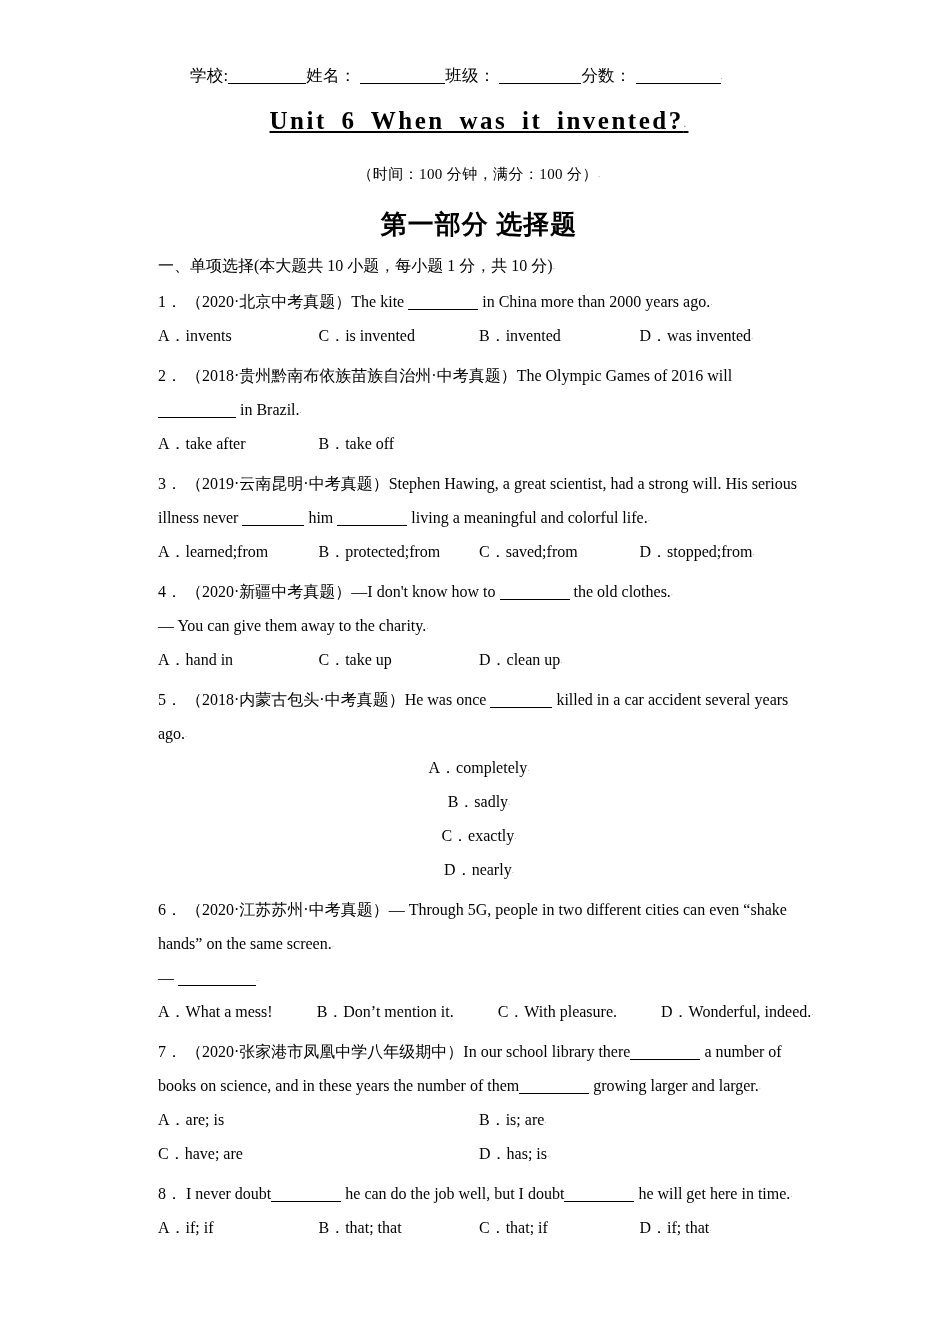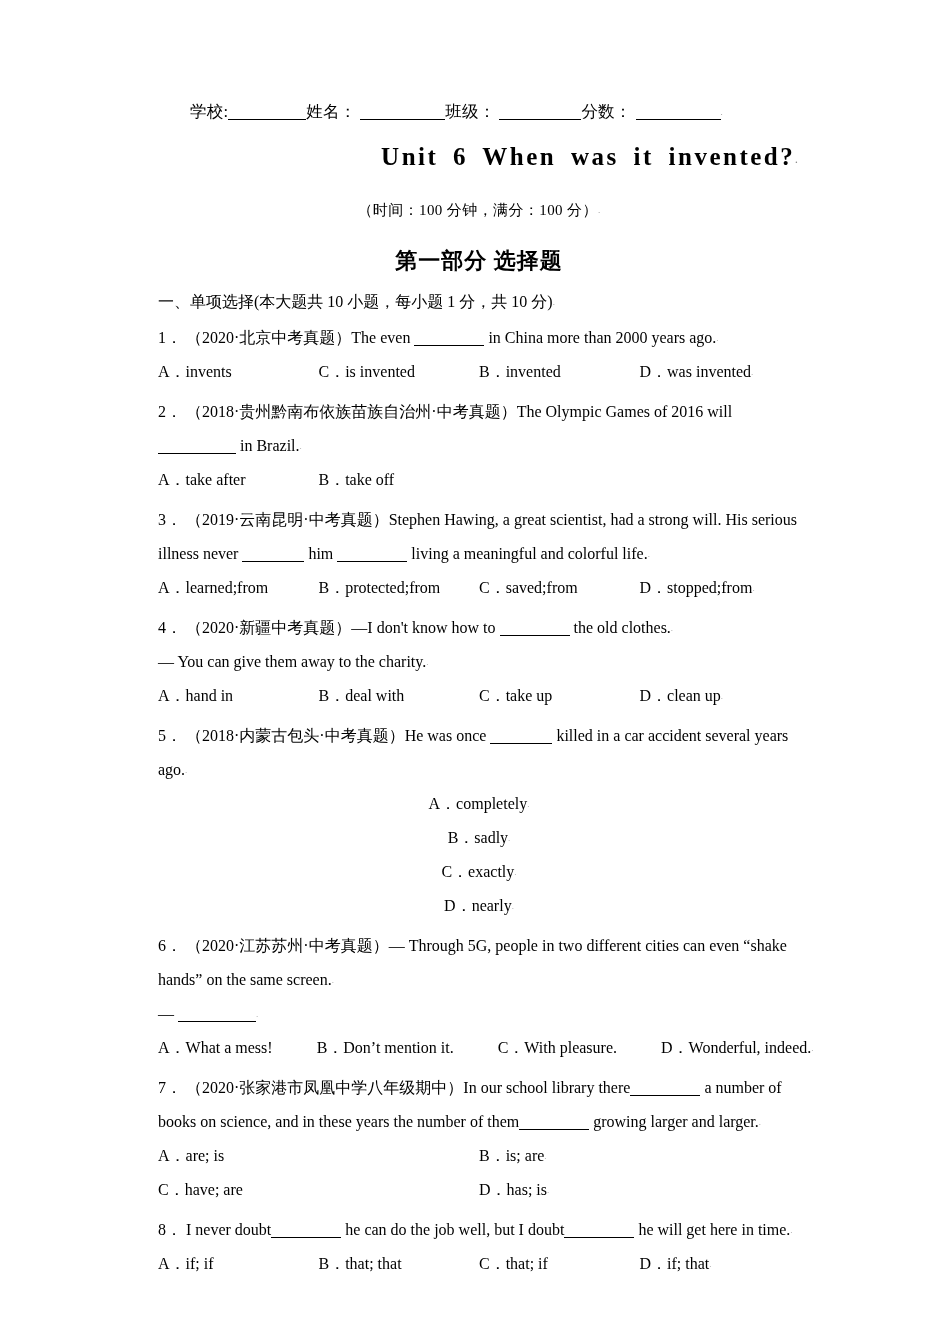--- a/index.html
+++ b/index.html
@@ -11,21 +11,20 @@
     font-family: "Liberation Serif", "DejaVu Serif", serif;
     color: #000000;
     overflow: hidden;
   }
 
   .page {
     position: relative;
     width: 950px;
     height: 1276px;
     padding: 62px 150px 0 158px;
-    margin-top: 36px;
   }
 
   
   .info-line {
     font-size: 16.5px;
     line-height: 28px;
     white-space: nowrap;
     letter-spacing: 0.2px;
     padding-left: 32px;
   }
@@ -36,42 +35,43 @@
     vertical-align: -3px;
   }
   .bu-1 { width: 78px; }
   .bu-2 { width: 85px; margin-left: 4px; }
   .bu-3 { width: 82px; margin-left: 4px; }
   .bu-4 { width: 85px; margin-left: 4px; }
   .tiny-dot { font-size: 9px; color: #888; vertical-align: 2px; }
 
   
   .doc-title {
-    text-align: right;
+    text-align: center;
     font-size: 25px;
     font-weight: bold;
     letter-spacing: 2.5px;
     word-spacing: 6px;
     margin-top: 14px;
     line-height: 34px;
     font-family: "Liberation Serif", "DejaVu Serif", serif;
+    text-decoration: underline;
   }
 
   .sub-note {
     text-align: center;
     font-size: 15px;
     margin-top: 20px;
     line-height: 26px;
     letter-spacing: 0.4px;
   }
 
   
   .part-heading {
     text-align: center;
-    font-size: 22px;
+    font-size: 26px;
     font-weight: bold;
     margin-top: 22px;
     line-height: 32px;
     letter-spacing: 1px;
   }
 
   
   .sec-intro {
     font-size: 16px;
     line-height: 26px;
@@ -133,21 +133,21 @@
 
   <div class="doc-title"><span>Unit 6 When was it invented?</span><span class="tiny-dot">.</span></div>
 
   <div class="sub-note"><span>（时间：100 分钟，满分：100 分）</span><span class="tiny-dot">.</span></div>
 
   <div class="part-heading">第一部分 选择题</div>
 
   <div class="sec-intro"><span>一、单项选择(本大题共 10 小题，每小题 1 分，共 10 分)</span><span class="tiny-dot">.</span></div>
 
   <div class="q">
-    <div class="q-stem"><span class="num">1．</span><span>（2020·北京中考真题）</span><span>The even</span> <span class="fill f-lg"></span> <span>in China more than 2000 years ago.</span><span class="trail">.</span></div>
+    <div class="q-stem"><span class="num">1．</span><span>（2020·北京中考真题）</span><span>The kite</span> <span class="fill f-lg"></span> <span>in China more than 2000 years ago.</span><span class="trail">.</span></div>
     <div class="opts cols4">
       <div class="op"><span class="k">A</span><span>invents</span></div>
       <div class="op"><span class="k">C</span><span>is invented</span></div>
       <div class="op"><span class="k">B</span><span>invented</span></div>
       <div class="op"><span class="k">D</span><span>was invented</span><span class="trail">.</span></div>
     </div>
   </div>
 
   <div class="q">
     <div class="q-stem"><span class="num">2．</span><span>（2018·贵州黔南布依族苗族自治州·中考真题）</span><span>The Olympic Games of 2016 will</span></div>
@@ -166,21 +166,20 @@
       <div class="op"><span class="k">C</span><span>saved;from</span></div>
       <div class="op"><span class="k">D</span><span>stopped;from</span><span class="trail">.</span></div>
     </div>
   </div>
 
   <div class="q">
     <div class="q-stem"><span class="num">4．</span><span>（2020·新疆中考真题）</span><span>—I don't know how to</span> <span class="fill f-lg"></span> <span>the old clothes.</span><span class="trail">.</span></div>
     <div class="q-cont"><span>— You can give them away to the charity.</span><span class="trail">.</span></div>
     <div class="opts cols4">
       <div class="op"><span class="k">A</span><span>hand in</span></div>
-      <div class="op"><span class="k">B</span><span>deal with</span></div>
       <div class="op"><span class="k">C</span><span>take up</span></div>
       <div class="op"><span class="k">D</span><span>clean up</span><span class="trail">.</span></div>
     </div>
   </div>
 
   <div class="q">
     <div class="q-stem"><span class="num">5．</span><span>（2018·内蒙古包头·中考真题）</span><span>He was once</span> <span class="fill f-md"></span> <span>killed in a car accident several years ago.</span><span class="trail">.</span></div>
     <div class="opts col1 opt-block">
       <div class="op"><span class="k">A</span><span>completely</span><span class="trail">.</span></div>
       <div class="op"><span class="k">B</span><span>sadly</span><span class="trail">.</span></div>

